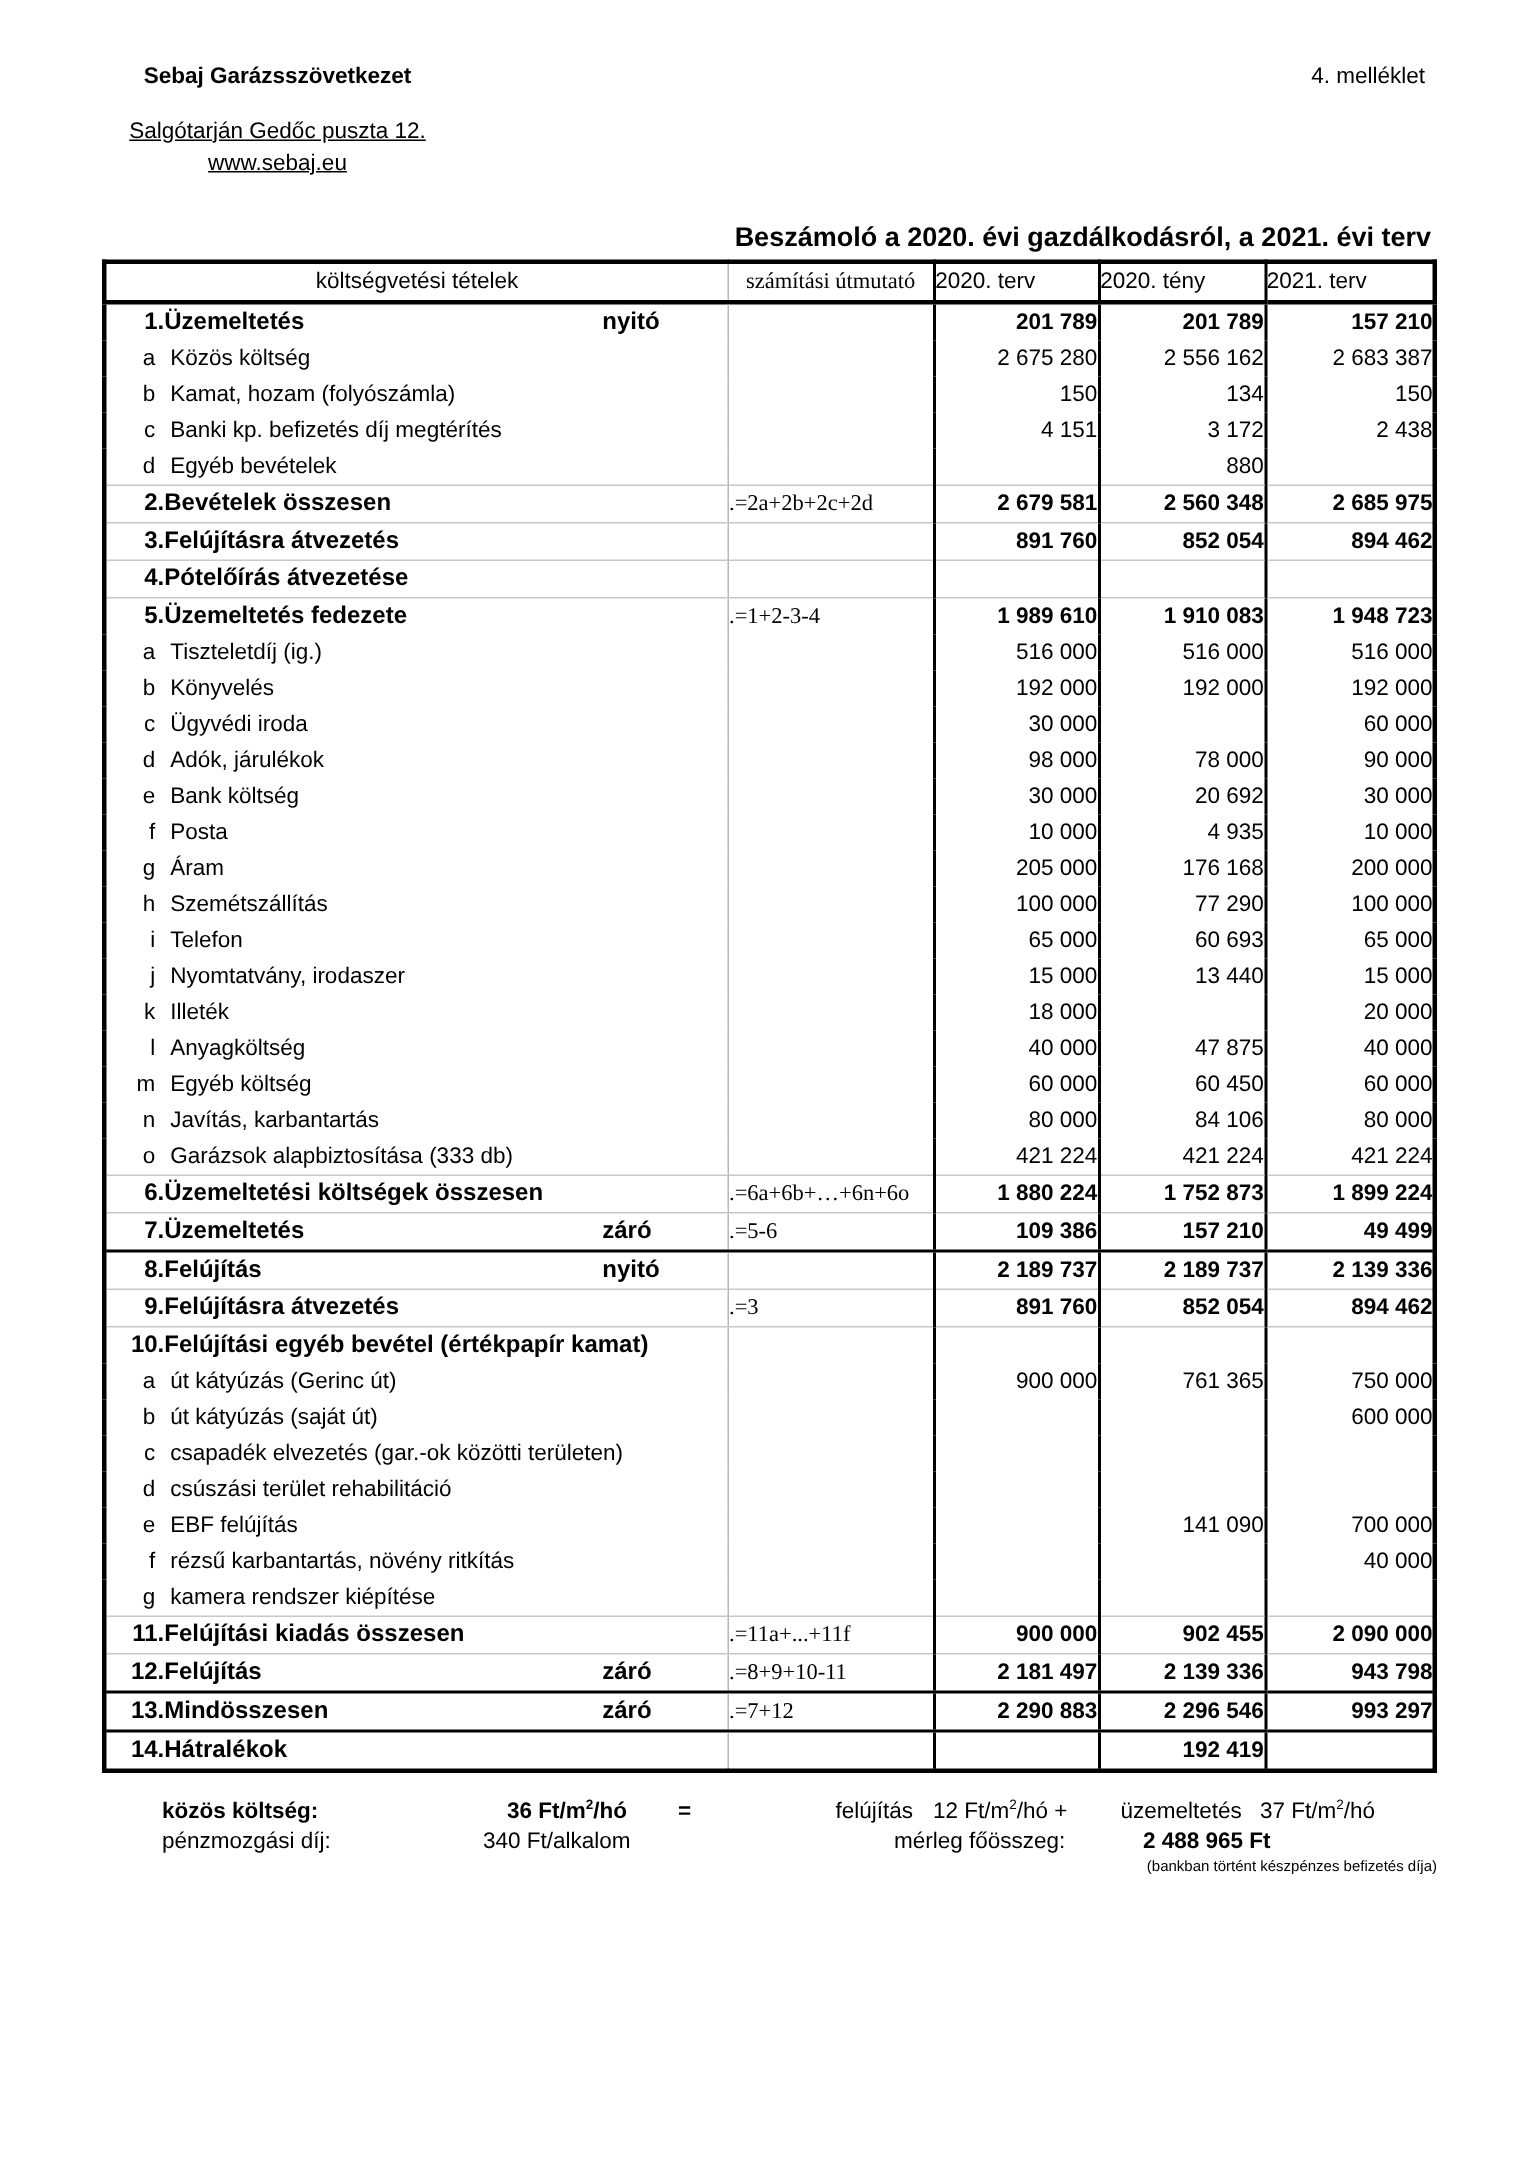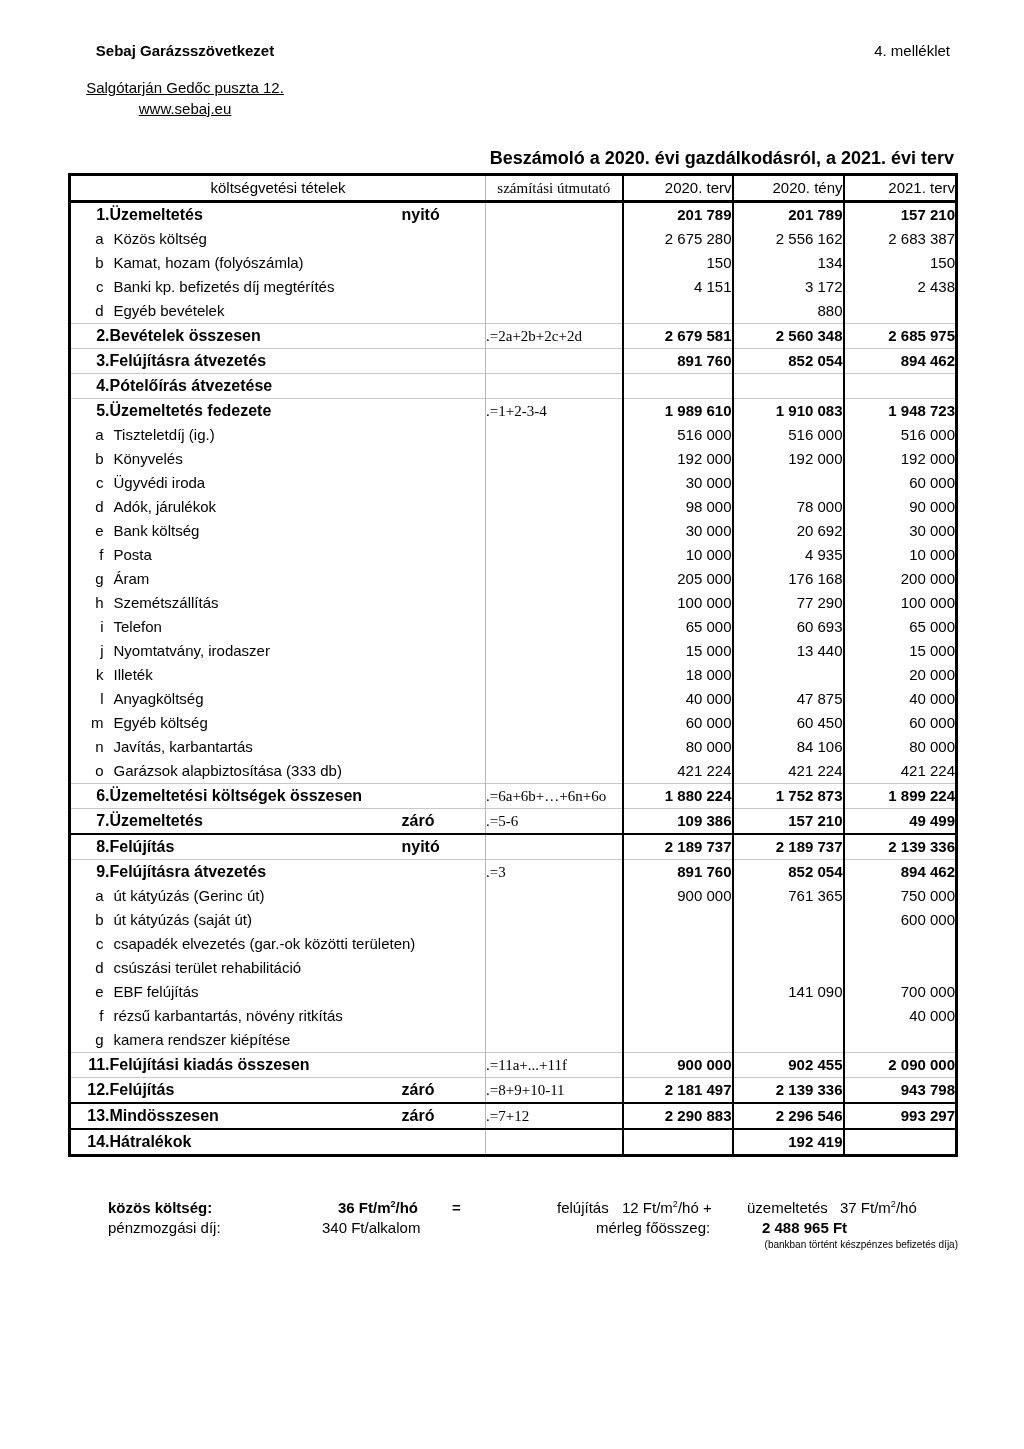--- a/index.html
+++ b/index.html
@@ -9,21 +9,21 @@
   .org-addr { font-size:15px; line-height:21px; text-decoration:underline;margin-top:16px; }
   .org-web { font-size:15px; line-height:21px;text-decoration:underline; }
   .annex { position:absolute; right:74px; top:40px; font-size:15px; line-height:21px; }
   .title { position:absolute; left:68px; width:886px; top:146px; text-align:right; font-weight:bold; font-size:18px; line-height:24px; }
 
   table.report { position:absolute; left:68px; top:173px; width:887px; border-collapse:collapse; border:3px solid #000; table-layout:fixed; }
   table.report td, table.report th { padding:0; height:24px; font-size:15px; line-height:24px; white-space:nowrap; overflow:hidden; }
   th { font-weight:normal; border-bottom:3px solid #000; }
   th.h-items { text-align:center; }
   th.h-formula { font-family:"Liberation Serif", serif; font-size:11px; border-left:1px solid #b8b8b8; }
-  th.h-col { border-left:2px solid #000; text-align:right; font-size:15px; }
+  th.h-col { border-left:2px solid #000; text-align:left; font-size:15px; }
 
   td.num-cell { width:30px; text-align:right; padding-right:10px; }
   td.lbl-cell { position:relative; }
   td.formula { border-left:1px solid #b8b8b8; font-family:"Liberation Serif", serif; font-size:11px; padding-left:3px; }
   td.val { border-left:2px solid #000; text-align:right; padding-right:3px; }
   tr.main td { border-top:1px solid #c8c8c8; }
   tr.main td.num-cell, tr.main td.lbl-cell { font-weight:bold; font-size:16px; }
   tr.main td.val { font-weight:bold; }
   tr.sub td.num-cell { font-size:15px; }
   tr.sub td.sub-letter { text-align:right; padding-right:6px; }
@@ -287,20 +287,28 @@
         <td class="val">2 139 336</td>
       </tr>
       <tr class="main">
         <td class="num-cell">9.</td>
         <td class="lbl-cell"><span class="lbl-text">Felújításra átvezetés</span></td>
         <td class="formula">.=3</td>
         <td class="val">891 760</td>
         <td class="val">852 054</td>
         <td class="val">894 462</td>
       </tr>
+      <tr class="main">
+        <td class="num-cell">10.</td>
+        <td class="lbl-cell"><span class="lbl-text">Felújítási egyéb bevétel (értékpapír kamat)</span></td>
+        <td class="formula"></td>
+        <td class="val"></td>
+        <td class="val"></td>
+        <td class="val"></td>
+      </tr>
       <tr class="sub">
         <td class="num-cell sub-letter">a</td>
         <td class="lbl-cell"><span class="sub-lbl">út kátyúzás (Gerinc út)</span></td>
         <td class="formula"></td>
         <td class="val">900 000</td>
         <td class="val">761 365</td>
         <td class="val">750 000</td>
       </tr>
       <tr class="sub">
         <td class="num-cell sub-letter">b</td>

